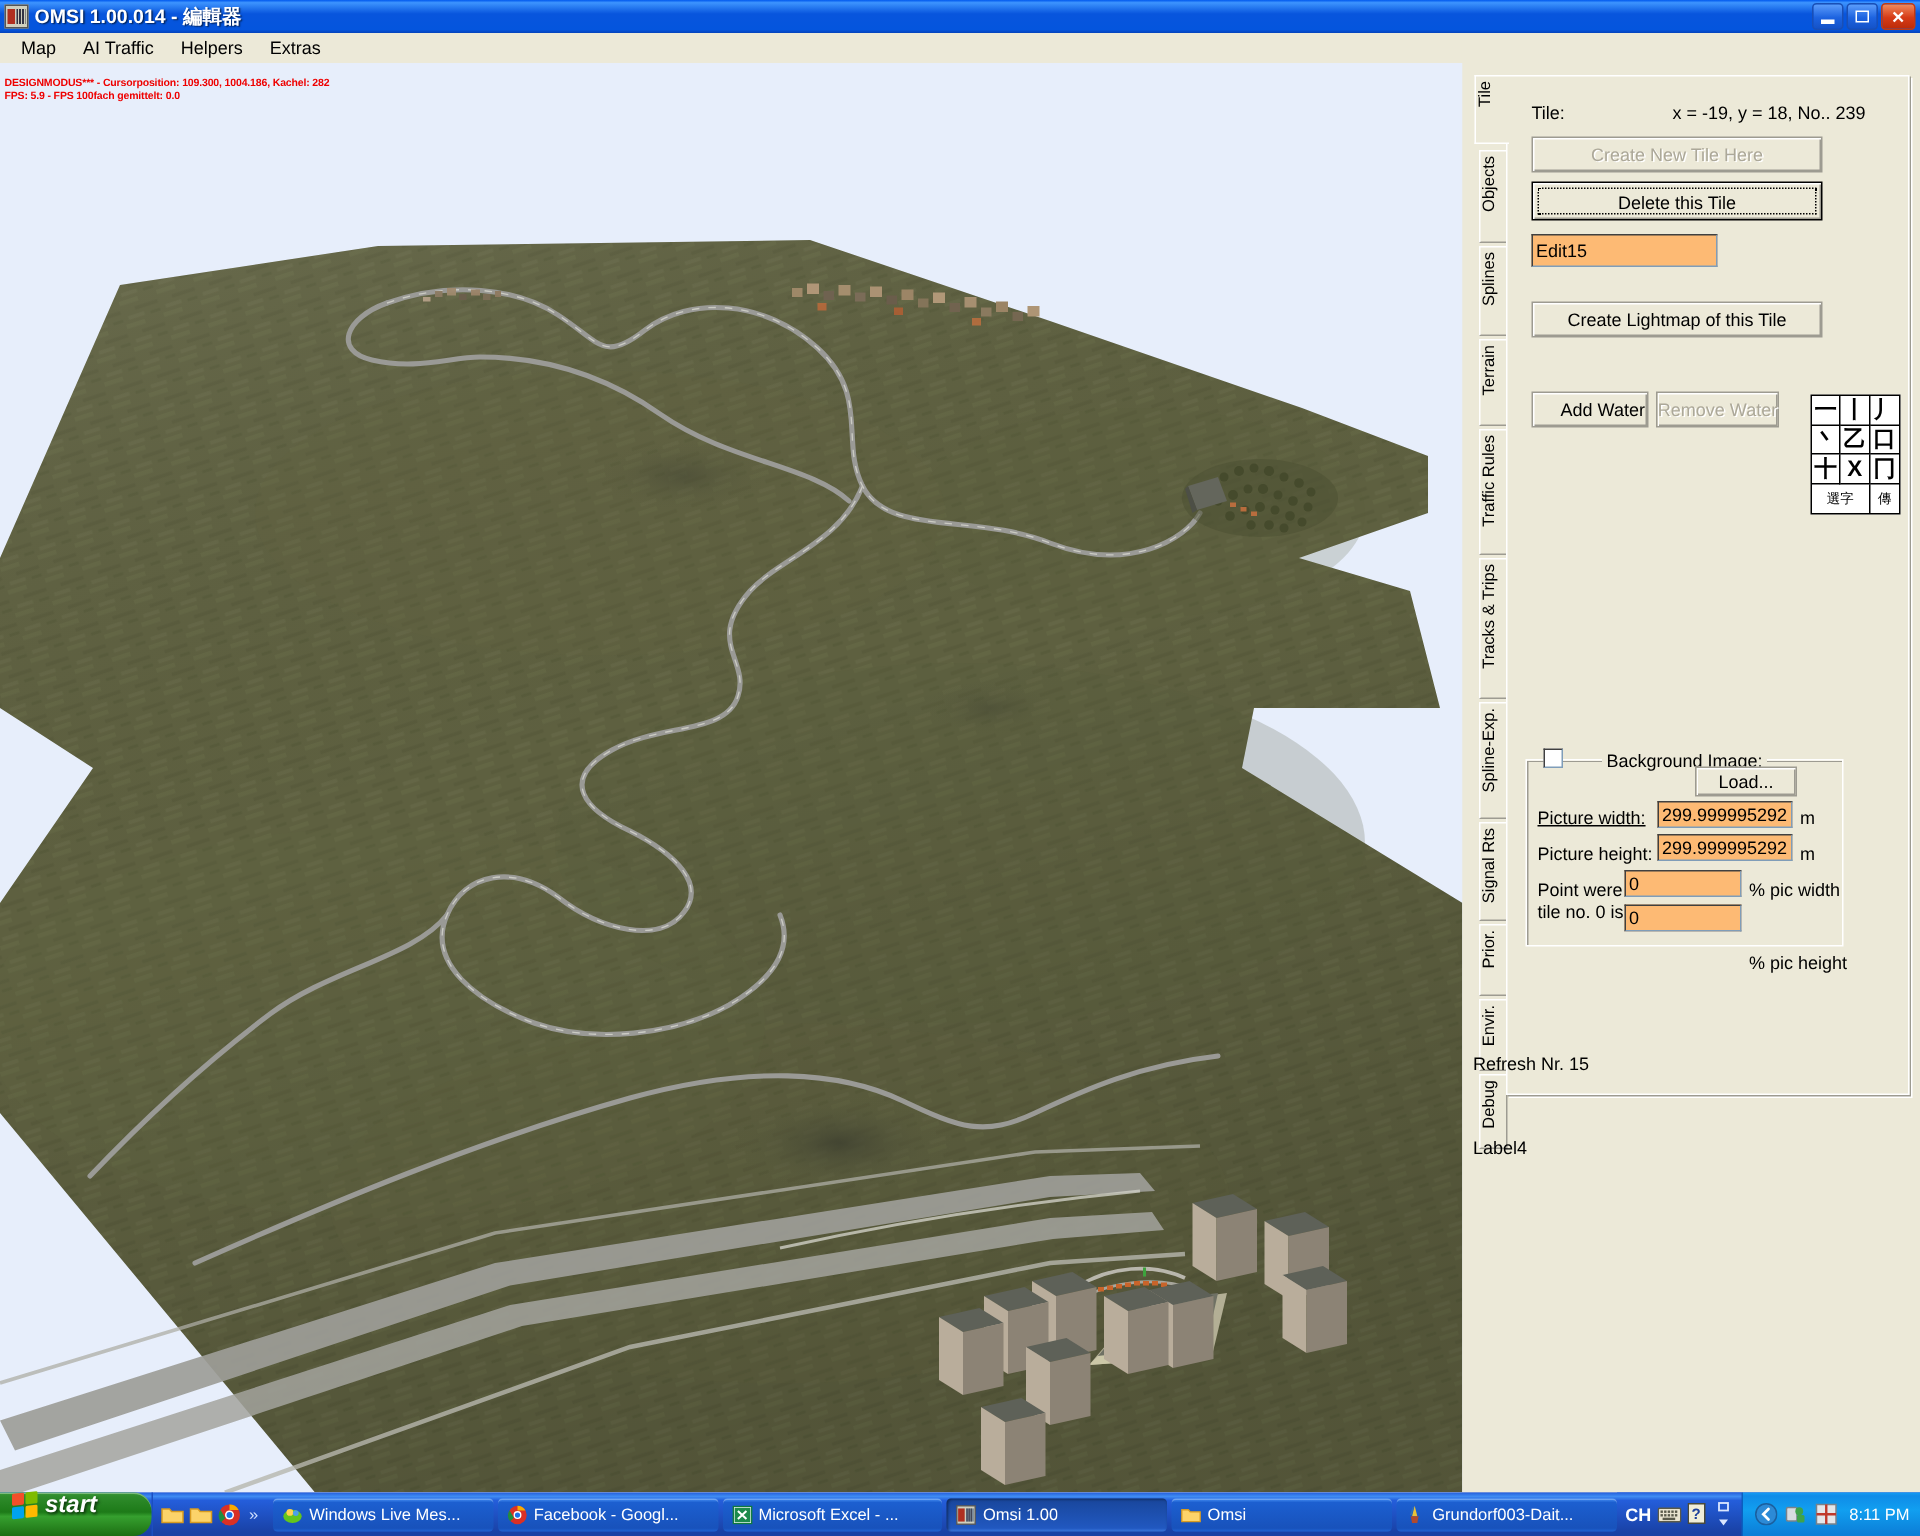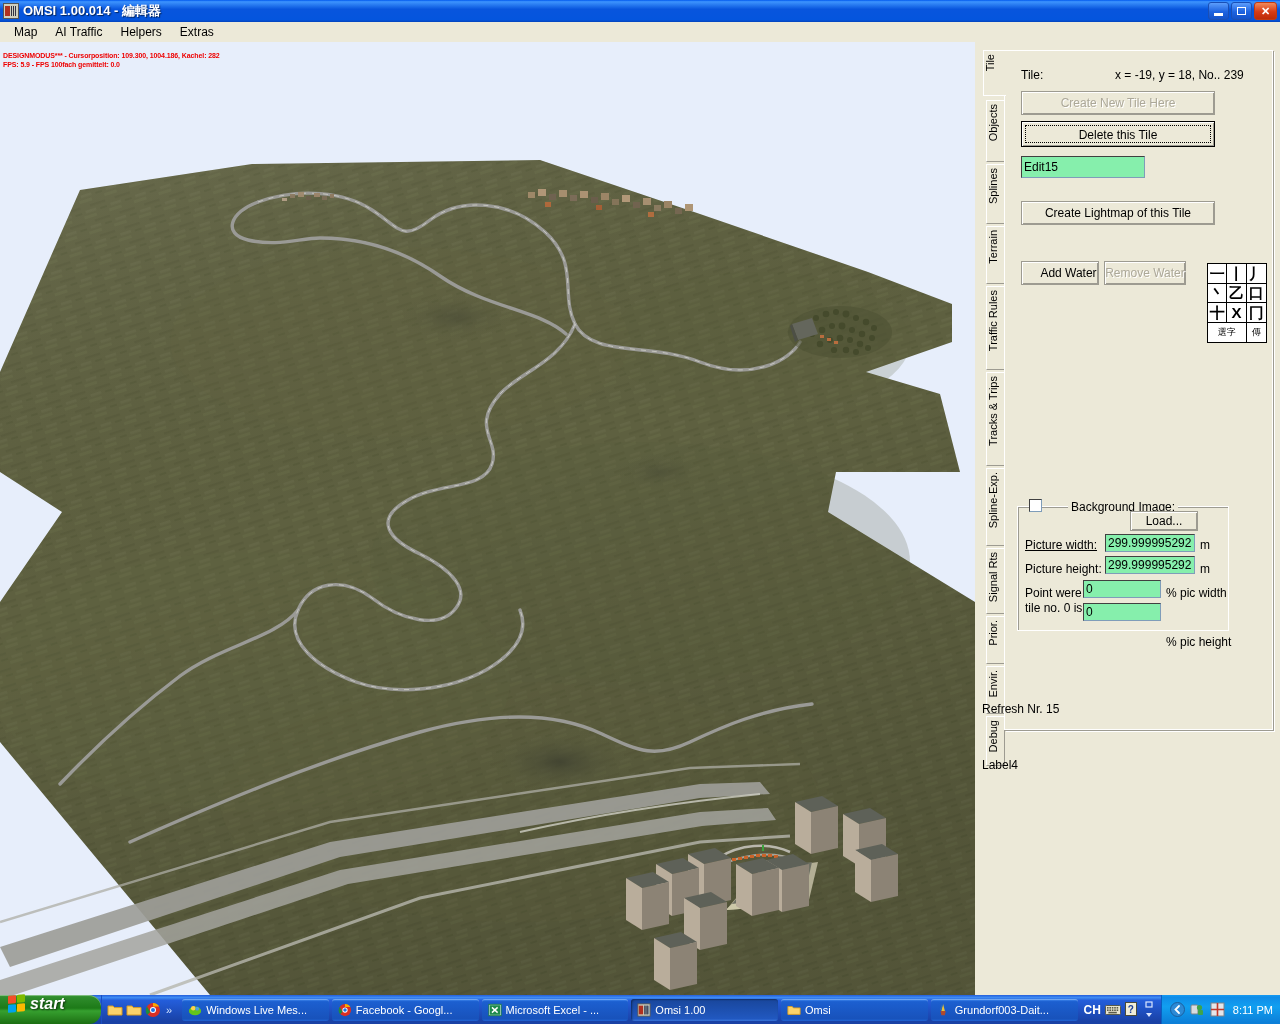--- a/index.html
+++ b/index.html
@@ -101,21 +101,21 @@
     cursor:default;
   }
   .btn.flat{border:1px solid #9d9b91;box-shadow:inset 1px 1px 0 #fff, inset -1px -1px 0 #9d9b91;}
   .btn.disabled{color:#aca899;text-shadow:1px 1px 0 #fff;}
   .btn.default{border:1px solid #000;}
   .btn.default .inner{
     border:1px dotted #000;width:calc(100% - 6px);height:calc(100% - 6px);
     display:flex;align-items:flex-end;justify-content:center;box-sizing:border-box;
   }
   .edit{
-    position:absolute;background:#86efac;border:1px solid #7f9db9;
+    position:absolute;background:#fdba74;border:1px solid #7f9db9;
     border-top-color:#404040;border-left-color:#404040;
     font-size:12px;color:#000;box-sizing:border-box;
     padding:1px 2px;display:flex;align-items:center;
     font-family:"Liberation Sans",sans-serif;
   }
 
   
   .imepad{
     position:absolute;background:#fff;border:1px solid #000;
     display:grid;grid-template-columns:repeat(3,1fr);grid-template-rows:repeat(4,1fr);

